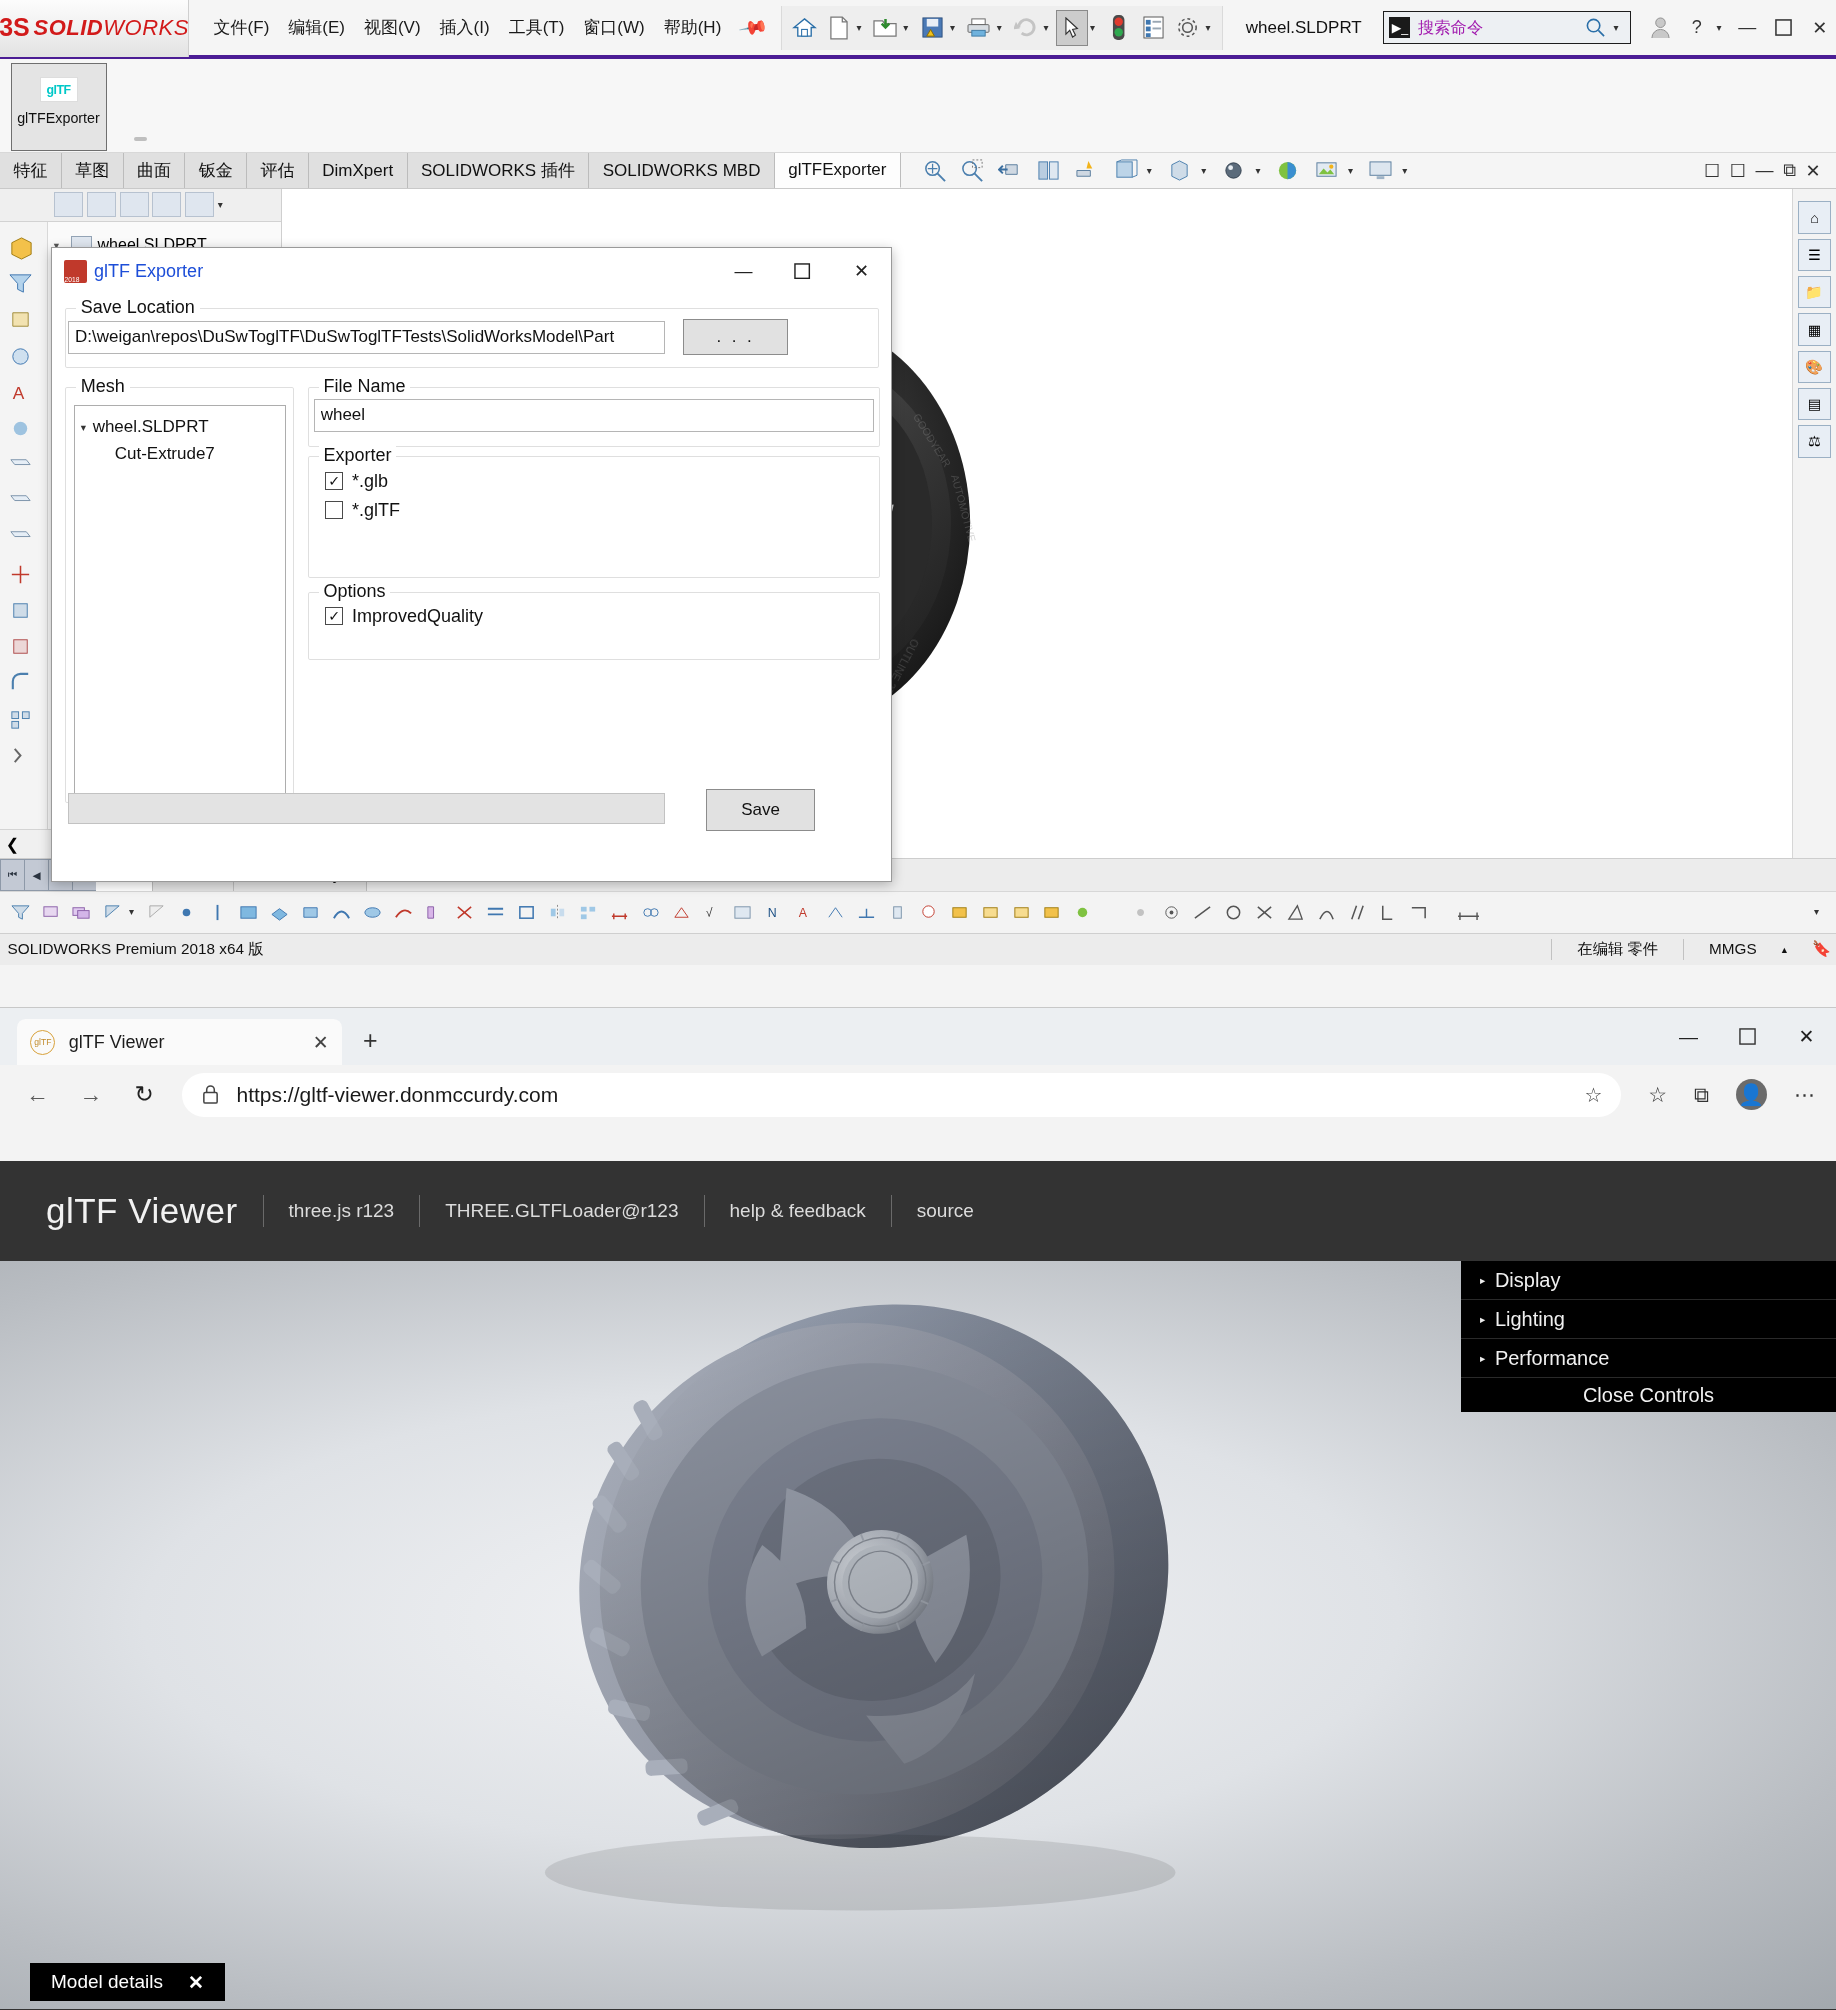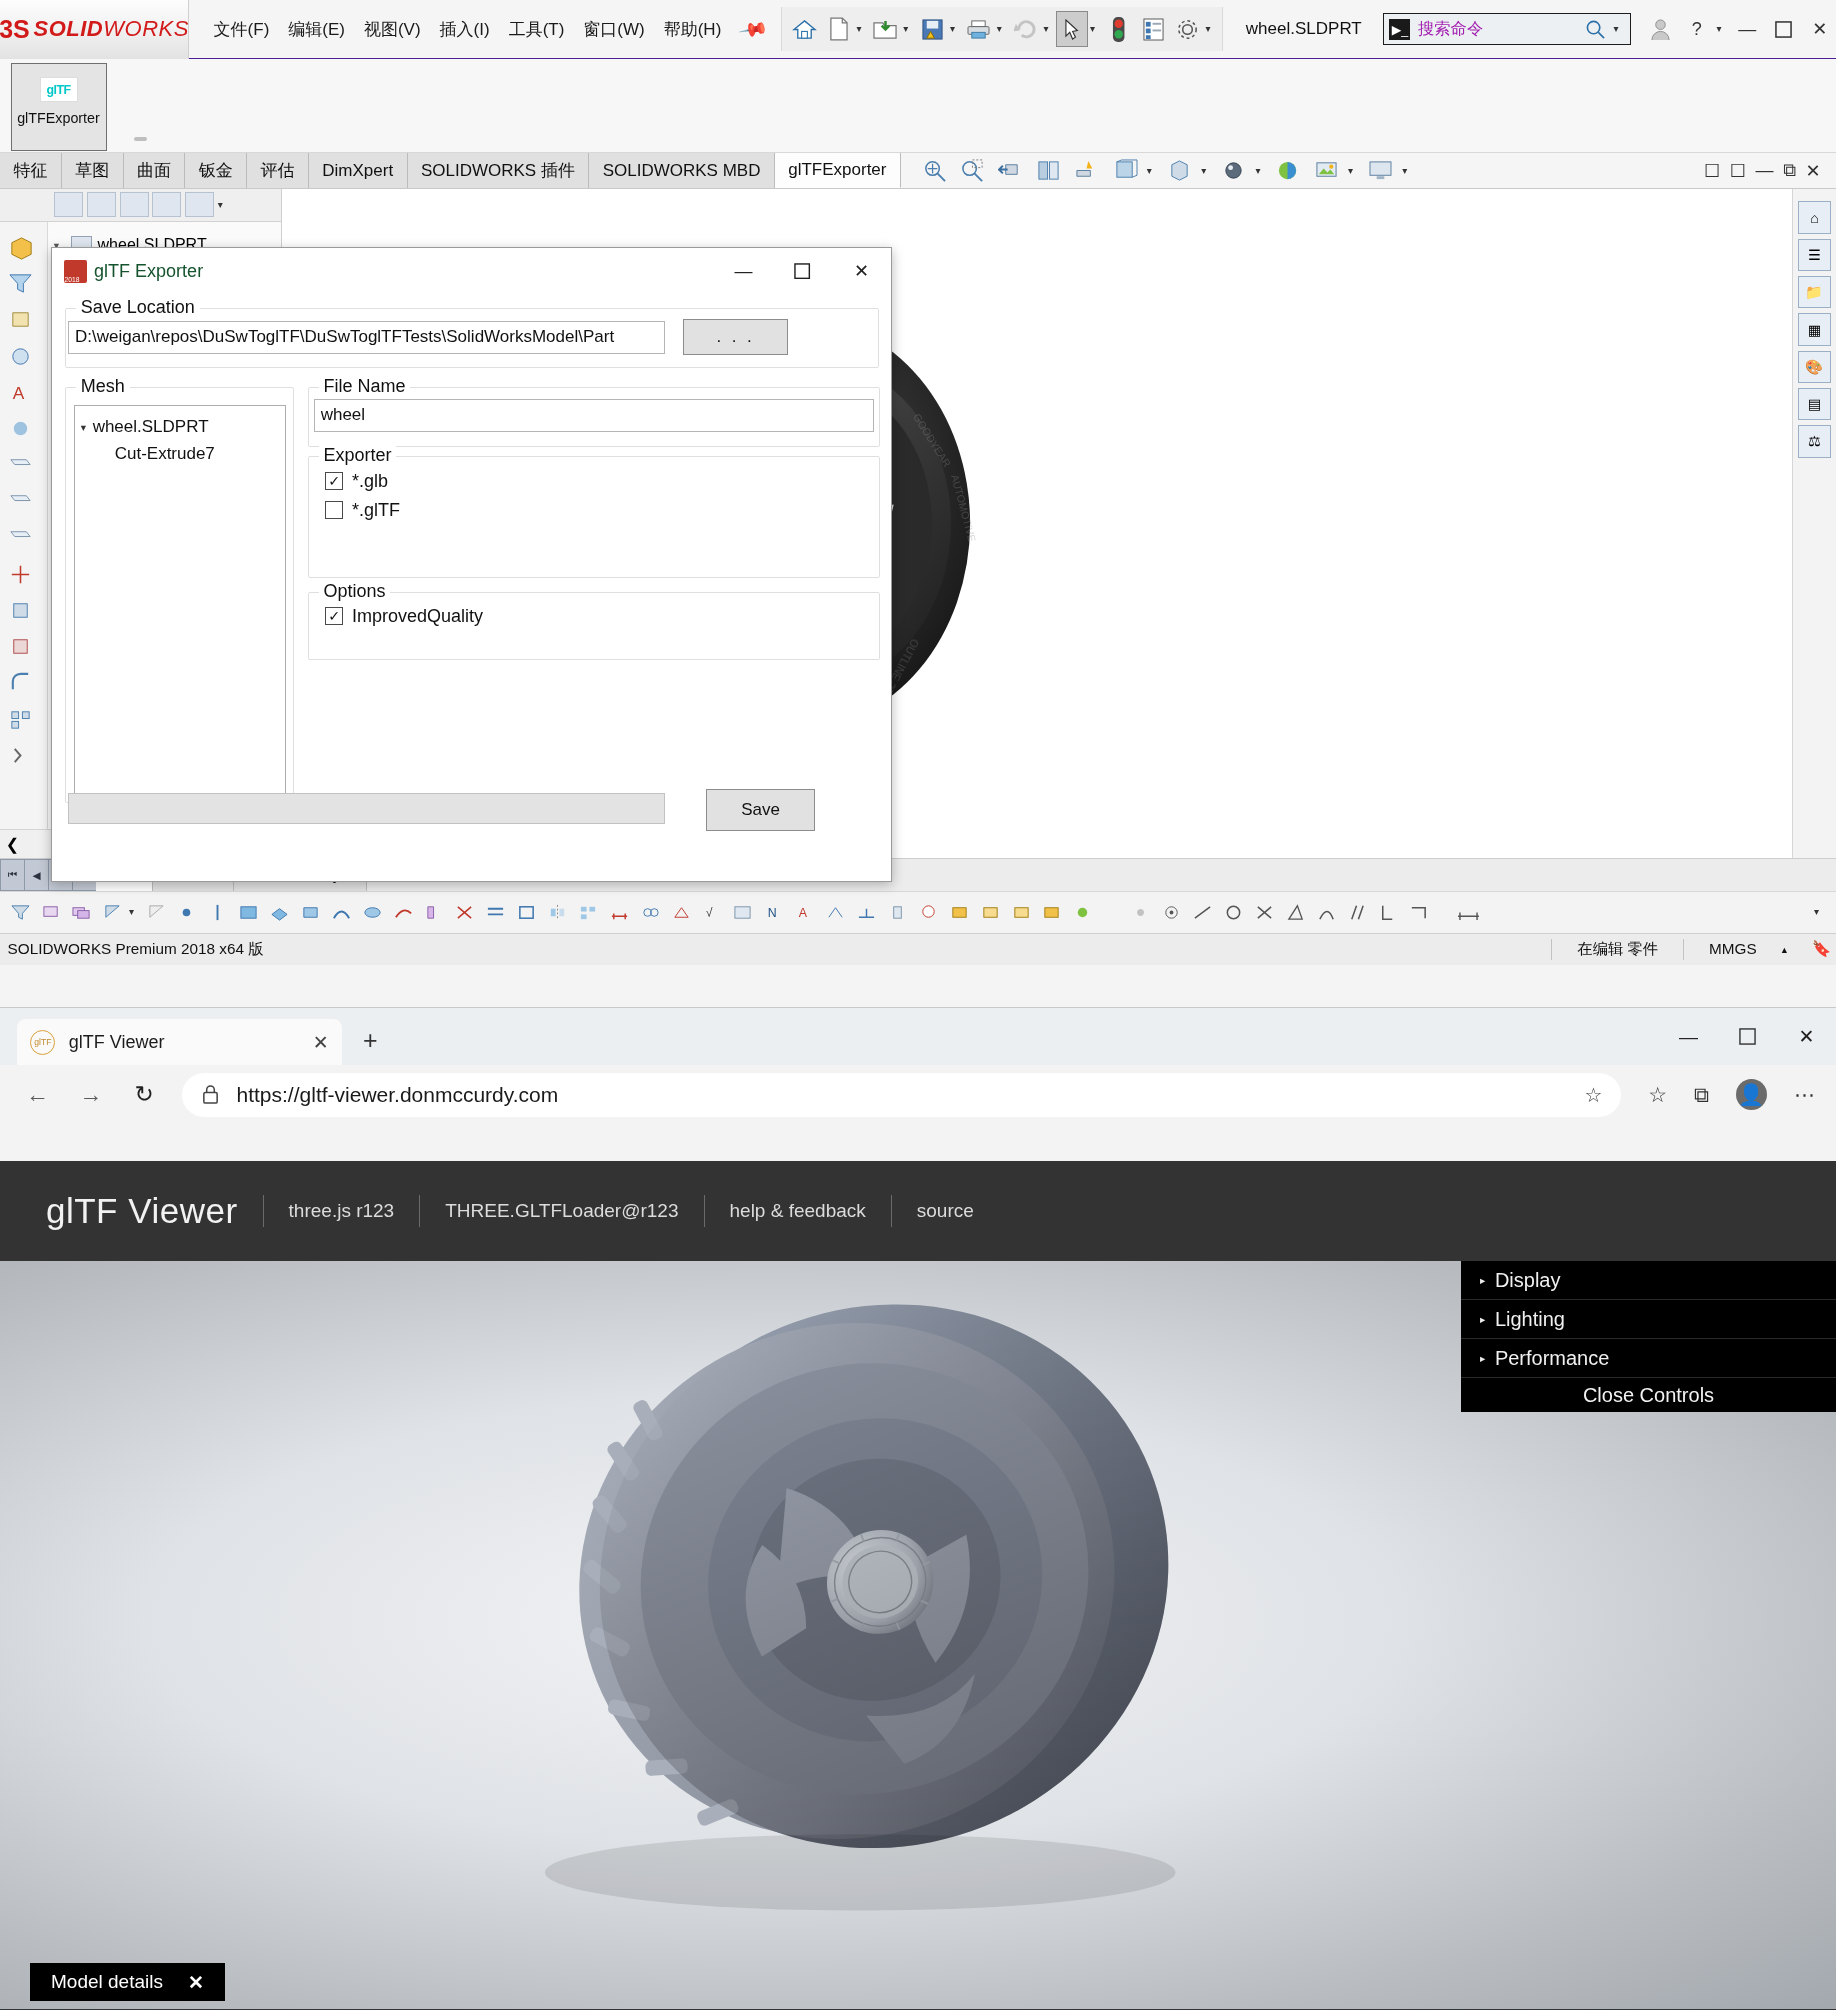--- a/index.html
+++ b/index.html
@@ -12,21 +12,21 @@
 
   
   .sw-window {
     position: absolute; left: 0; top: 0; width: 1836px; height: 1008px;
     background: #f4f4f4;
     border-bottom: 1px solid #c8c8c8;
   }
   
   .sw-menubar {
     position: relative; height: 59px; background: #f5f5f5;
-    border-bottom: 1px solid #4c1d95;
+    border-bottom: 4px solid #4c1d95;
     display: flex; align-items: center;
   }
   .sw-logo {
     width: 189px; height: 59px;
     background: linear-gradient(to bottom,#fdfdfd 0%, #f0f0f0 55%, #e2e2e2 100%);
     display: flex; align-items: center; justify-content: center;
     border-right: 1px solid #cfcfcf;
     position: relative; z-index: 6;
   }
   .sw-logo-txt { font-size: 22px; font-weight: bold; color: #d21a1a; letter-spacing: 0.5px; font-style: italic; }
@@ -114,21 +114,21 @@
   .sw-status .sep { width:1px; height:21px; background:#c2c2c2;}
 
   
   .dlg {
     position:absolute; left:51px; top:247px; width:841px; height:635px;
     background:#fff; border:1px solid #9a9a9a; box-shadow: 0 2.9px 11.5px rgba(0,0,0,.28);
   }
   .dlg-title { height:46px; display:flex; align-items:center; padding-left:11.5px; gap:7.6px;}
   .dlg-ic { width:23px;height:23px;background:#c0392b; border-radius:1.9px; position:relative; }
   .dlg-ic:after{content:"2018";position:absolute;left:1px;bottom:0;font-size:6.7px;color:#fff;}
-  .dlg-title-txt{ font-size:18px; color:#14532d;}
+  .dlg-title-txt{ font-size:18px; color:#1d4ed8;}
   .dlg-wctl{ margin-left:auto; display:flex; align-items:center; }
   .dlg-wctl div{ width:59px;height:42px;display:flex;align-items:center;justify-content:center;font-size:18px;color:#222;}
   .grp { position:absolute; border:1px solid #dfdfdf; border-radius:1.9px; }
   .grp-label { position:absolute; top:-12.4px; left:9.6px; background:#fff; padding:0 4.8px; font-size:18px; color:#111;}
   .txtin { border:1px solid #b5b5b5; background:#fff; font-size:17px; color:#111; padding:3.8px 5.7px; font-family:"Liberation Sans",sans-serif;}
   .btn { background:#e1e1e1; border:1px solid #8c8c8c; font-size:17px; color:#111; font-family:"Liberation Sans",sans-serif; cursor:pointer;}
   .cb-row { display:flex; align-items:center; gap:8.6px; height:29px; }
   .cb { width:18px;height:18px;border:1px solid #4a4a4a;background:#fff; display:flex;align-items:center;justify-content:center;font-size:14.3px;color:#111;line-height:1;}
   .cb-lab { font-size:18px;color:#111;}
   .meshlist { position:absolute; left:7.6px; top:17px; right:7.6px; bottom:7.6px; border:1px solid #adadad; background:#fff; padding:7.6px 5.7px;}

